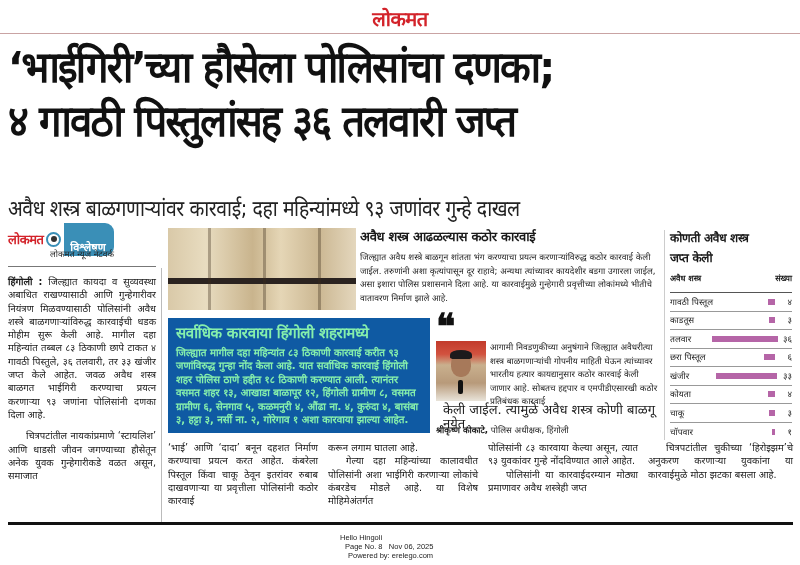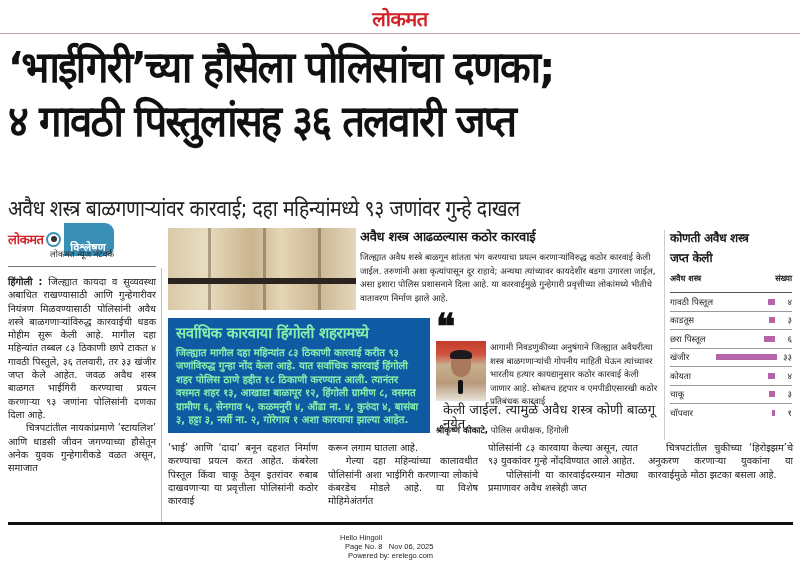--- a/index.html
+++ b/index.html
@@ -102,21 +102,21 @@
     <span class="badge-icon">
         <span></span>
       </span>
     <span class="vish">विश्लेषण</span>
   </div>
   <div class="byline">लोकमत न्यूज नेटवर्क</div>
   <div class="left-text">
     <b>हिंगोली :</b>
     <span>जिल्ह्यात कायदा व सुव्यवस्था अबाधित राखण्यासाठी आणि गुन्हेगारीवर नियंत्रण मिळवण्यासाठी पोलिसांनी अवैध शस्त्रे बाळगणाऱ्यांविरुद्ध कारवाईची धडक मोहीम सुरू केली आहे. मागील दहा महिन्यांत तब्बल ८३ ठिकाणी छापे टाकत ४ गावठी पिस्तुले, ३६ तलवारी, तर ३३ खंजीर जप्त केले आहेत. जवळ अवैध शस्त्र बाळगत भाईगिरी करण्याचा प्रयत्न करणाऱ्या ९३ जणांना पोलिसांनी दणका दिला आहे.</span>
   </div>
-  <div class="left-text indent" style="margin-top:0">चित्रपटांतील नायकांप्रमाणे ‘स्टायलिश’ आणि धाडसी जीवन जगण्याच्या हौसेतून अनेक युवक गुन्हेगारीकडे वळत असून, समाजात</div>
+  <div class="left-text indent" style="margin-top:8px">चित्रपटांतील नायकांप्रमाणे ‘स्टायलिश’ आणि धाडसी जीवन जगण्याच्या हौसेतून अनेक युवक गुन्हेगारीकडे वळत असून, समाजात</div>
 </div>
 
 <div class="vrule-left"></div>
 
 <div class="photo">
   <div class="belt"></div>
   <div class="shade" style="left:40px"></div>
   <div class="shade" style="left:95px"></div>
   <div class="shade" style="left:150px"></div>
 </div>
@@ -161,20 +161,27 @@
         <span class="val">४</span>
       </div>
       <div class="row">
         <span class="name">काडतूस</span>
         <span class="barwrap">
           <span class="bar" style="width: 6px; background: rgb(181, 101, 167);"></span>
         </span>
         <span class="val">३</span>
       </div>
       <div class="row">
+        <span class="name">तलवार</span>
+        <span class="barwrap">
+          <span class="bar" style="width: 66px; background: rgb(181, 101, 167);"></span>
+        </span>
+        <span class="val">३६</span>
+      </div>
+      <div class="row">
         <span class="name">छरा पिस्तूल</span>
         <span class="barwrap">
           <span class="bar" style="width: 11px; background: rgb(181, 101, 167);"></span>
         </span>
         <span class="val">६</span>
       </div>
       <div class="row">
         <span class="name">खंजीर</span>
         <span class="barwrap">
           <span class="bar" style="width: 61px; background: rgb(181, 101, 167);"></span>

